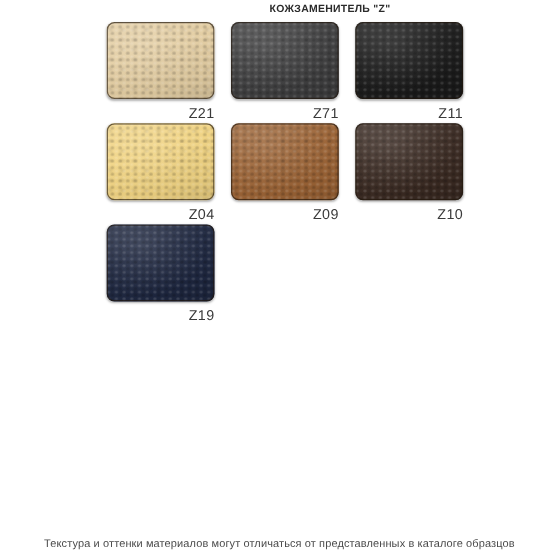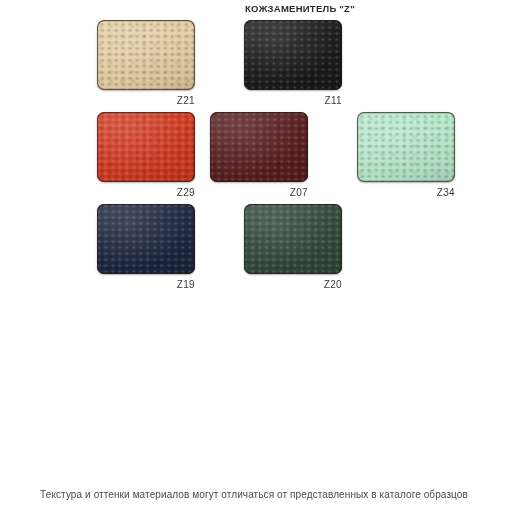--- a/index.html
+++ b/index.html
@@ -43,21 +43,21 @@
   }
   .swatch-row {
     display: flex;
     height: 92px;
   }
   .swatch-cell {
     width: 98px;
     margin-right: 15px;
     position: relative;
   }
-  .swatch-cell:last-child { margin-right: 0; margin-left: 34px; }
+  .swatch-cell:last-child { margin-right: 0; }
   .swatch-cell.empty { visibility: hidden; }
 
   .swatch-chip {
     width: 98px;
     height: 70px;
     border-radius: 7px;
     box-sizing: border-box;
     position: relative;
     overflow: hidden;
     box-shadow: 0 1px 2px rgba(0,0,0,0.30),
@@ -100,21 +100,21 @@
     inset: 0;
     border-radius: 7px;
     box-shadow: 0 0 0 1.2px rgba(40,28,14,0.55) inset,
                 0 1px 1px rgba(0,0,0,0.22) inset;
   }
 
   .swatch-label {
     margin-top: 5px;
     width: 98px;
     text-align: right;
-    font-size: 10px;
+    font-size: 13px;
     letter-spacing: 0.35px;
     color: #3a3a3a;
   }
 
   
   .catalog-footer {
     position: absolute;
     left: 0;
     top: 489px;
     width: 508px;
@@ -138,69 +138,69 @@
     <div class="swatch-row">
       <div class="swatch-cell">
         <div class="swatch-chip" style="background: rgb(227, 205, 162);">
           <div class="grain pebble"></div>
           <div class="sheen"></div>
           <div class="edge"></div>
         </div>
         <div class="swatch-label">Z21</div>
       </div>
       <div class="swatch-cell">
+        <div class="swatch-chip" style="background: rgb(63, 63, 64);">
+          <div class="grain pebble"></div>
+          <div class="sheen"></div>
+          <div class="edge"></div>
+        </div>
+        <div class="swatch-label">Z71</div>
+      </div>
+      <div class="swatch-cell">
         <div class="swatch-chip" style="background: rgb(27, 27, 27);">
           <div class="grain pebble"></div>
           <div class="sheen"></div>
           <div class="edge"></div>
         </div>
         <div class="swatch-label">Z11</div>
       </div>
     </div>
     <div class="swatch-row">
       <div class="swatch-cell">
-        <div class="swatch-chip" style="background: rgb(212, 59, 34);">
-          <div class="grain pebble"></div>
-          <div class="sheen"></div>
-          <div class="edge"></div>
-        </div>
-        <div class="swatch-label">Z29</div>
-      </div>
-      <div class="swatch-cell">
-        <div class="swatch-chip" style="background: rgb(90, 31, 34);">
-          <div class="grain pebble"></div>
-          <div class="sheen"></div>
-          <div class="edge"></div>
-        </div>
-        <div class="swatch-label">Z07</div>
-      </div>
-      <div class="swatch-cell">
-        <div class="swatch-chip" style="background: rgb(181, 232, 202);">
-          <div class="grain pebble"></div>
-          <div class="sheen"></div>
-          <div class="edge"></div>
-        </div>
-        <div class="swatch-label">Z34</div>
+        <div class="swatch-chip" style="background: rgb(240, 211, 130);">
+          <div class="grain pebble"></div>
+          <div class="sheen"></div>
+          <div class="edge"></div>
+        </div>
+        <div class="swatch-label">Z04</div>
+      </div>
+      <div class="swatch-cell">
+        <div class="swatch-chip" style="background: rgb(155, 99, 53);">
+          <div class="grain pebble"></div>
+          <div class="sheen"></div>
+          <div class="edge"></div>
+        </div>
+        <div class="swatch-label">Z09</div>
+      </div>
+      <div class="swatch-cell">
+        <div class="swatch-chip" style="background: rgb(58, 42, 34);">
+          <div class="grain pebble"></div>
+          <div class="sheen"></div>
+          <div class="edge"></div>
+        </div>
+        <div class="swatch-label">Z10</div>
       </div>
     </div>
     <div class="swatch-row">
       <div class="swatch-cell">
         <div class="swatch-chip" style="background: rgb(30, 39, 64);">
           <div class="grain pebble"></div>
           <div class="sheen"></div>
           <div class="edge"></div>
         </div>
         <div class="swatch-label">Z19</div>
-      </div>
-      <div class="swatch-cell">
-        <div class="swatch-chip" style="background: rgb(51, 74, 61);">
-          <div class="grain pebble"></div>
-          <div class="sheen"></div>
-          <div class="edge"></div>
-        </div>
-        <div class="swatch-label">Z20</div>
       </div>
     </div>
   </div>
 
 <div class="catalog-footer">
   <div class="footer-note">Текстура и оттенки материалов могут отличаться от представленных в каталоге образцов</div>
 </div>
 
 </body></html>

